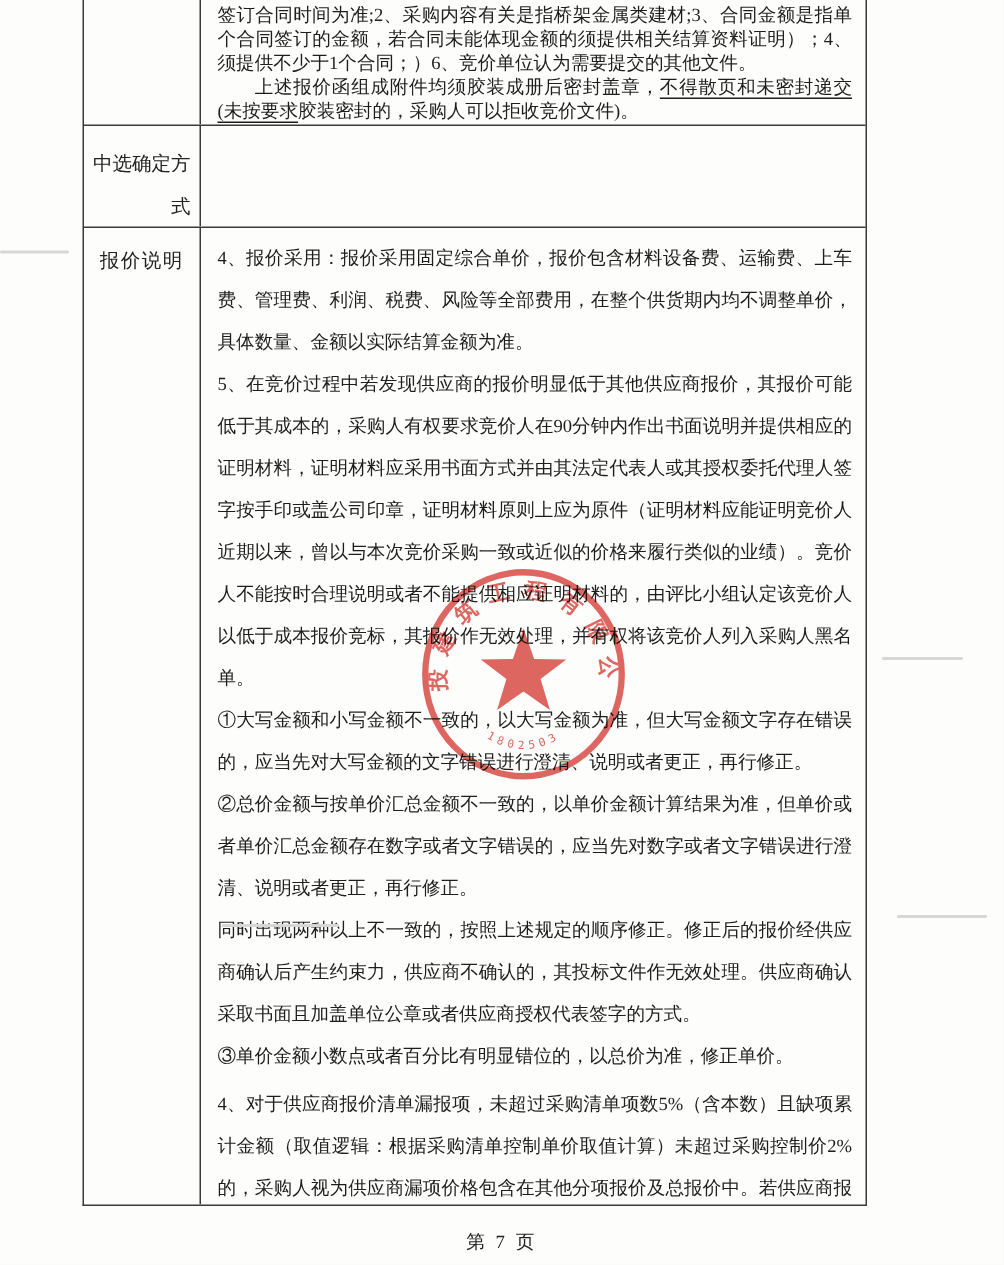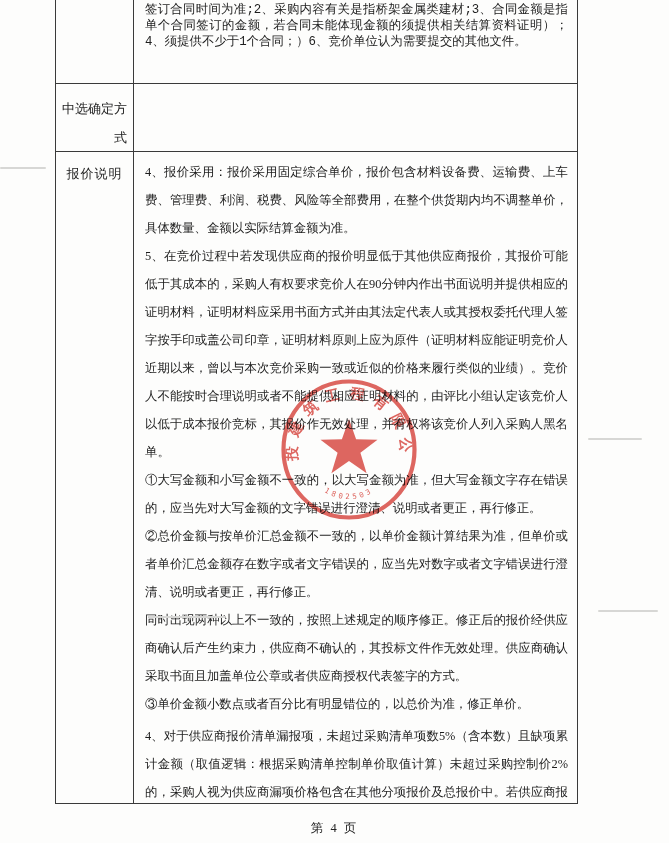--- a/index.html
+++ b/index.html
@@ -16,21 +16,21 @@
   .doc-table{
     position:absolute;left:55px;top:0;width:523px;height:804px;
     box-sizing:border-box;
     border-left:1.5px solid #3a3a3a;
     border-right:1.5px solid #3a3a3a;
     border-bottom:1.5px solid #3a3a3a;
     display:flex;flex-direction:column;
   }
   .t-row{display:flex;box-sizing:border-box;overflow:hidden;}
   .t-row + .t-row{border-top:1.4px solid #3a3a3a;}
-  .row-1{height:83px;font-family:Liberation Mono, monospace;}
+  .row-1{height:83px;}
   .row-2{height:68px;}
   .row-3{flex:1;justify-content:flex-end;}
   .cell-label{
     width:78px;box-sizing:border-box;flex:none;
     border-right:1.4px solid #3a3a3a;
     font-size:13px;color:#222;
     word-break:break-all;
     text-align:center;
   }
   .row-2 .cell-label{line-height:29px;padding:10px 6px 0 6px;text-align:right;}
@@ -67,20 +67,21 @@
 <body>
 
 <div class="page">
 
   <div class="doc-table">
 
     <div class="t-row row-1">
       <div class="cell-label"></div>
       <div class="cell-body">
         <p>签订合同时间为准;2、采购内容有关是指桥架金属类建材;3、合同金额是指单个合同签订的金额，若合同未能体现金额的须提供相关结算资料证明）；4、须提供不少于1个合同；）6、竞价单位认为需要提交的其他文件。</p>
+        <p class="indent"><span>上述报价函组成附件均须胶装成册后密封盖章，</span><span class="u">不得散页和未密封递交(未按要求</span><span>胶装密封的，采购人可以拒收竞价文件)。</span></p>
       </div>
     </div>
 
     <div class="t-row row-2">
       <div class="cell-label">中选确定方式</div>
     </div>
 
     <div class="t-row row-3">
       <div class="cell-label">报价说明</div>
       <div class="cell-body">
@@ -107,15 +108,15 @@
     <text font-size="7.5" fill="#d8453e" letter-spacing="3" font-family="DejaVu Sans Mono, monospace">
       <textPath href="#sealArcBottom" startOffset="50%" text-anchor="middle">1802503</textPath>
     </text>
   </svg>
 
   <div class="artifact a1"></div>
   <div class="artifact a2"></div>
   <div class="artifact a3"></div>
   <div class="artifact a4"></div>
 
-  <div class="footer">第 4 页</div>
+  <div class="footer">第 7 页</div>
 
 </div>
 
 </body></html>

